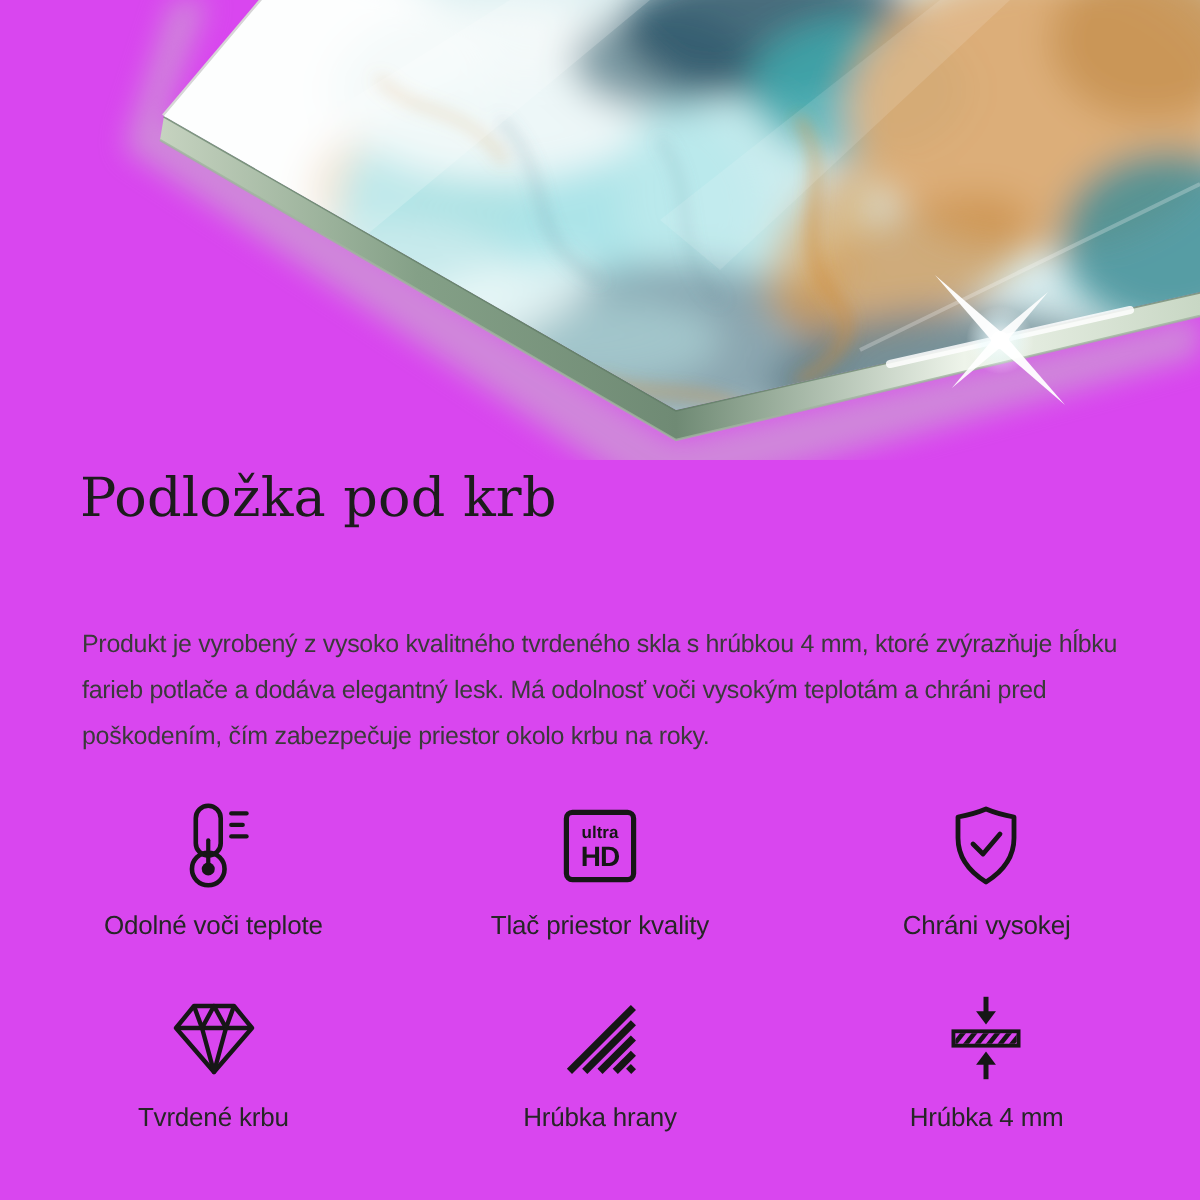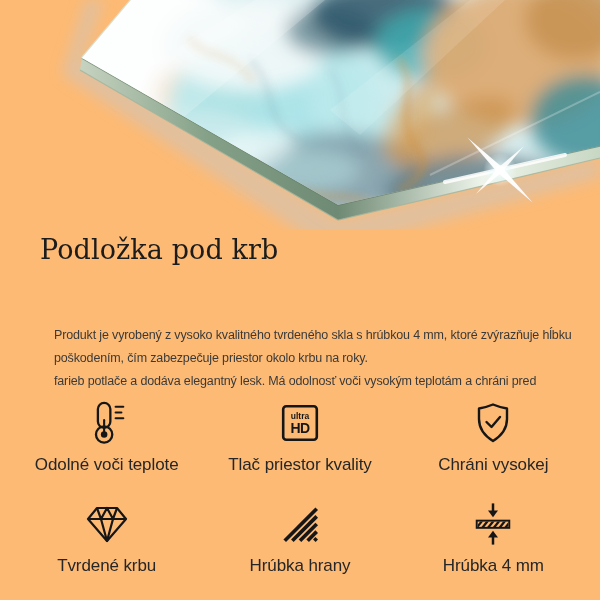--- a/index.html
+++ b/index.html
@@ -1,29 +1,29 @@
 <!DOCTYPE html>
 <html><head>
 <meta charset="utf-8">
 <style>
   html,body{margin:0;padding:0;background:#ffffff;}
-  .page{position:relative;width:600px;height:600px;background:#fdba74;overflow:hidden;
+  .page{position:relative;width:600px;height:600px;background:#d946ef;overflow:hidden;
         font-family:"Liberation Sans",sans-serif;}
   .hero{position:absolute;top:0;left:0;width:600px;height:230px;}
   .title{position:absolute;top:233px;left:40px;margin:0;font-family:"DejaVu Serif","Liberation Serif",serif;
          font-weight:400;font-size:27px;line-height:34px;color:#1c1c1c;letter-spacing:0.1px;}
   .title span{display:block;}
-  .desc{position:absolute;top:310px;left:40px;width:540px;margin:14px;font-size:12.5px;line-height:23px;
+  .desc{position:absolute;top:310px;left:40px;width:540px;margin:1px;font-size:12.5px;line-height:23px;
         color:#3a3a3a;letter-spacing:-0.15px;white-space:nowrap;}
   .desc span{display:block;}
   .features{position:absolute;top:400px;left:10px;width:580px;display:grid;
             grid-template-columns:1fr 1fr 1fr;row-gap:26px;}
   .feature{display:flex;flex-direction:column;align-items:center;}
   .icon-box{height:46px;display:flex;align-items:center;justify-content:center;}
-  .feature .label{margin-top:9px;font-size:17px;color:#262626;letter-spacing:-0.1px;}
+  .feature .label{margin-top:9px;font-size:13px;color:#262626;letter-spacing:-0.1px;}
   .icon-box svg{display:block;}
 </style>
 </head>
 <body>
 
 <div class="page">
 
   <div class="hero">
     <svg width="600" height="230" viewBox="0 0 600 230">
       <defs>
@@ -108,22 +108,22 @@
       </g>
     </svg>
   </div>
 
   <h1 class="title">
     <span>Podložka pod krb</span>
   </h1>
 
   <p class="desc">
     <span>Produkt je vyrobený z vysoko kvalitného tvrdeného skla s hrúbkou 4 mm, ktoré zvýrazňuje hĺbku</span>
+    <span>farieb potlače a dodáva elegantný lesk. Má odolnosť voči vysokým teplotám a chráni pred</span>
     <span>poškodením, čím zabezpečuje priestor okolo krbu na roky.</span>
-    <span>farieb potlače a dodáva elegantný lesk. Má odolnosť voči vysokým teplotám a chráni pred</span>
   </p>
 
   <div class="features">
 
     <div class="feature">
       <div class="icon-box">
         <svg width="44" height="46" viewBox="0 0 44 48" fill="none" stroke="#161616" stroke-width="2.4" stroke-linecap="round">
           <rect x="12.5" y="3" width="13" height="26" rx="6.5"></rect>
           <circle cx="19" cy="36" r="8.5"></circle>
           <circle cx="19" cy="36" r="3.4" fill="#161616" stroke="none"></circle>

